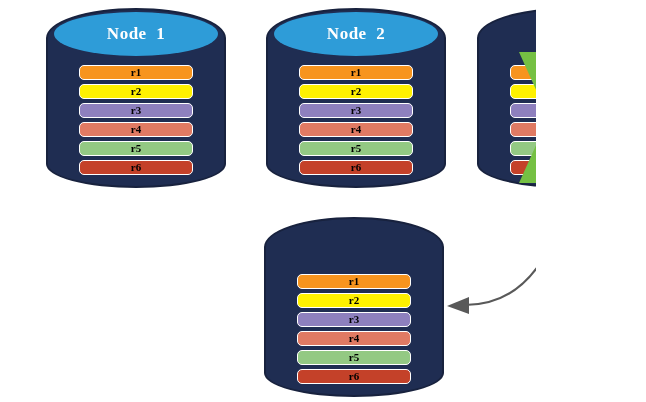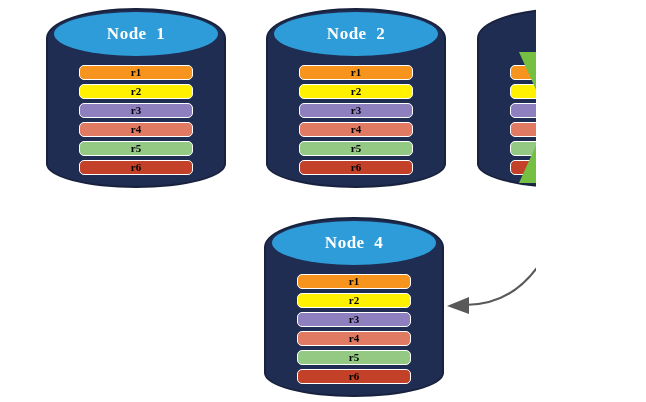--- a/index.html
+++ b/index.html
@@ -126,23 +126,20 @@
         <span style="color: rgb(0, 0, 0);">r6</span>
         </div>
     </div>
     <svg class="x-overlay" viewBox="0 0 93 131" width="93" height="131">
       <polygon points="0,0 34,0 46.5,27.8 59,0 93,0 63.5,65.5 93,131 59,131 46.5,103.2 34,131 0,131 29.5,65.5" style="fill: rgb(117, 192, 67);"></polygon>
     </svg>
   </div>
 
   <div class="node" style="left:240px;top:217px">
     <div class="cyl-body" style="background-color: rgb(31, 45, 82);"></div>
-    <div class="cyl-top" style="background-color: rgb(46, 156, 216);">
-      <span class="node-label" style="color: rgb(255, 255, 255);">Node  4</span>
-    </div>
     <div class="bars">
       <div class="bar" style="background-color: rgb(247, 148, 30); border-color: rgb(255, 255, 255);">
         <span style="color: rgb(0, 0, 0);">r1</span>
         </div>
       <div class="bar" style="background-color: rgb(255, 241, 0); border-color: rgb(255, 255, 255);">
         <span style="color: rgb(0, 0, 0);">r2</span>
         </div>
       <div class="bar" style="background-color: rgb(142, 128, 190); border-color: rgb(255, 255, 255);">
         <span style="color: rgb(0, 0, 0);">r3</span>
         </div>

